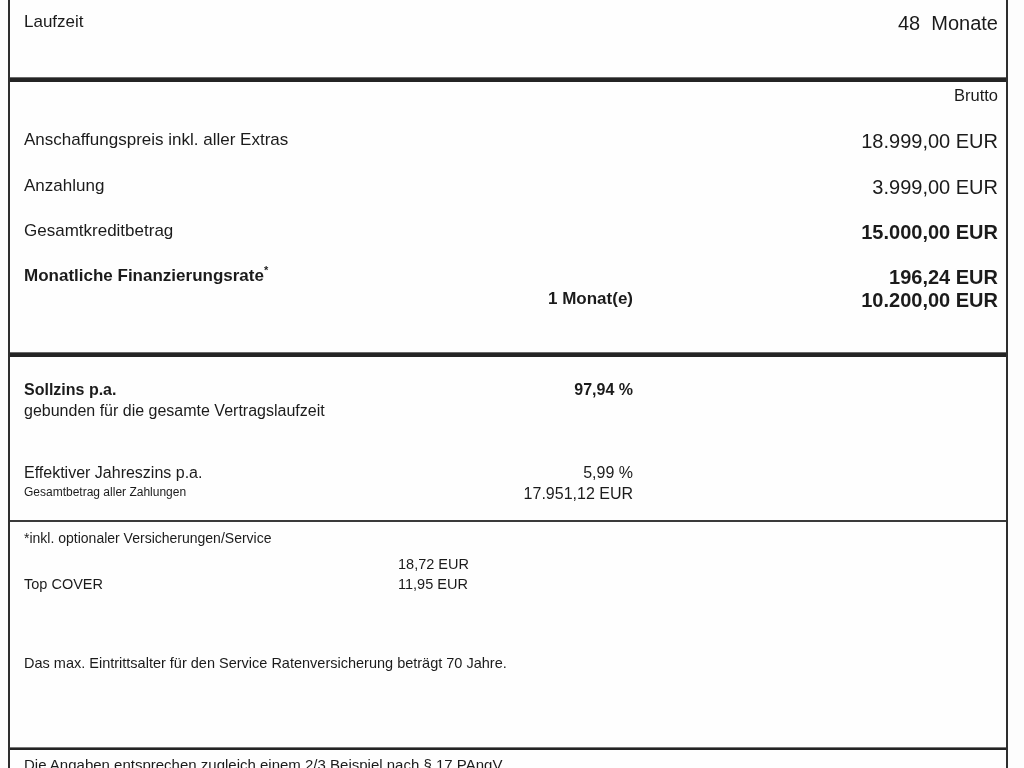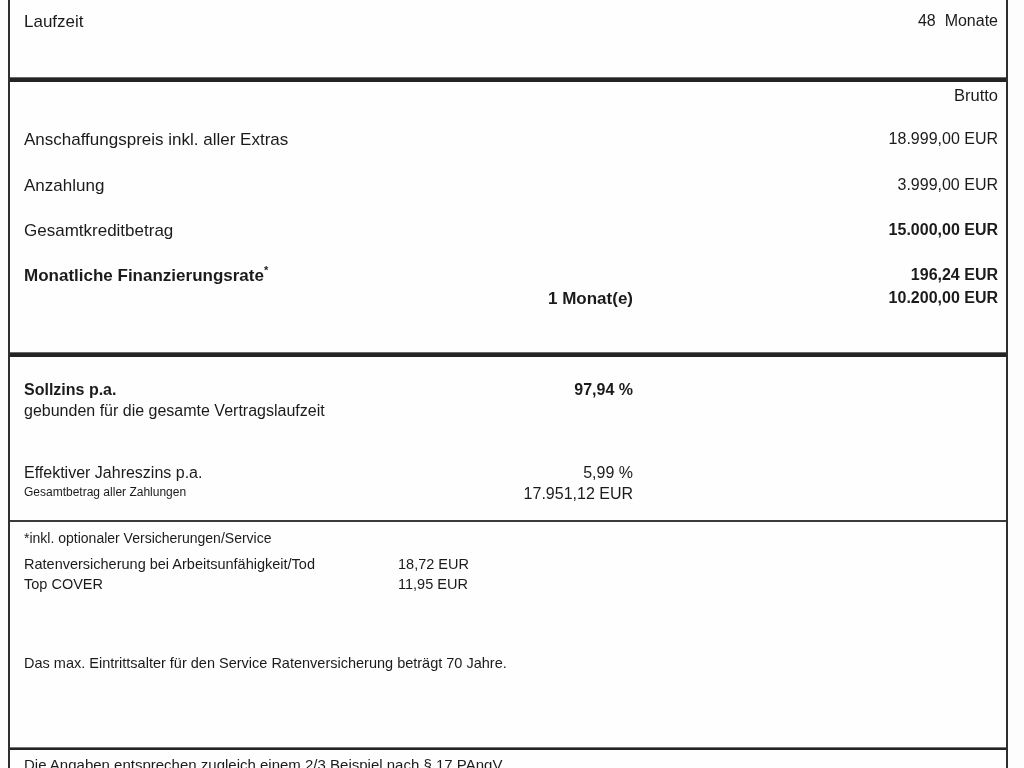--- a/index.html
+++ b/index.html
@@ -14,21 +14,21 @@
   .doc-frame {
     position: absolute;
     left: 8px; top: 0;
     width: 1000px; height: 780px;
     border-left: 2px solid #2e2e2e;
     border-right: 2px solid #2e2e2e;
     background: #fefefe;
   }
   .abs { position: absolute; white-space: nowrap; }
   .label { left: 14px; font-size: 17px; }
-  .val-right { right: 8px; text-align: right; font-size: 16px; }
+  .val-right { right: 8px; text-align: right; font-size: 20px; }
   .val-mid { left: 300px; width: 323px; text-align: right; font-size: 17px; }
   .bold { font-weight: bold; }
   .divider-thick {
     position: absolute; left: 0; right: 0; height: 5px;
     background: #242424;
     border-top: 1px solid #6a6a6a;
   }
   .divider-thin {
     position: absolute; left: 0; right: 0; height: 2px;
     background: #3a3a3a;
@@ -79,21 +79,20 @@
   <div class="abs label" style="top:464px; font-size:16px;">Effektiver Jahreszins p.a.</div>
   <div class="abs val-mid" style="top:464px; font-size:16px;">5,99 %</div>
 
   <div class="abs label" style="top:485px; font-size:12px;">Gesamtbetrag aller Zahlungen</div>
   <div class="abs val-mid" style="top:485px; font-size:16px;">17.951,12 EUR</div>
 
   <div class="divider-thin" style="top:520px;"></div>
 
   <div class="abs label small" style="top:530px;">*inkl. optionaler Versicherungen/Service</div>
 
-  <div class="abs label smallrow" style="top:556px;">Ratenversicherung bei Arbeitsunfähigkeit/Tod</div>
   <div class="abs smallrow" style="top:556px; left:388px;">18,72 EUR</div>
 
   <div class="abs label smallrow" style="top:576px;">Top COVER</div>
   <div class="abs smallrow" style="top:576px; left:388px;">11,95 EUR</div>
 
   <div class="abs label smallrow" style="top:655px;">Das max. Eintrittsalter für den Service Ratenversicherung beträgt 70 Jahre.</div>
 
   <div class="divider-med" style="top:747px;"></div>
 
   <div class="abs label footer-text" style="top:756px;">Die Angaben entsprechen zugleich einem 2/3 Beispiel nach § 17 PAngV</div>

